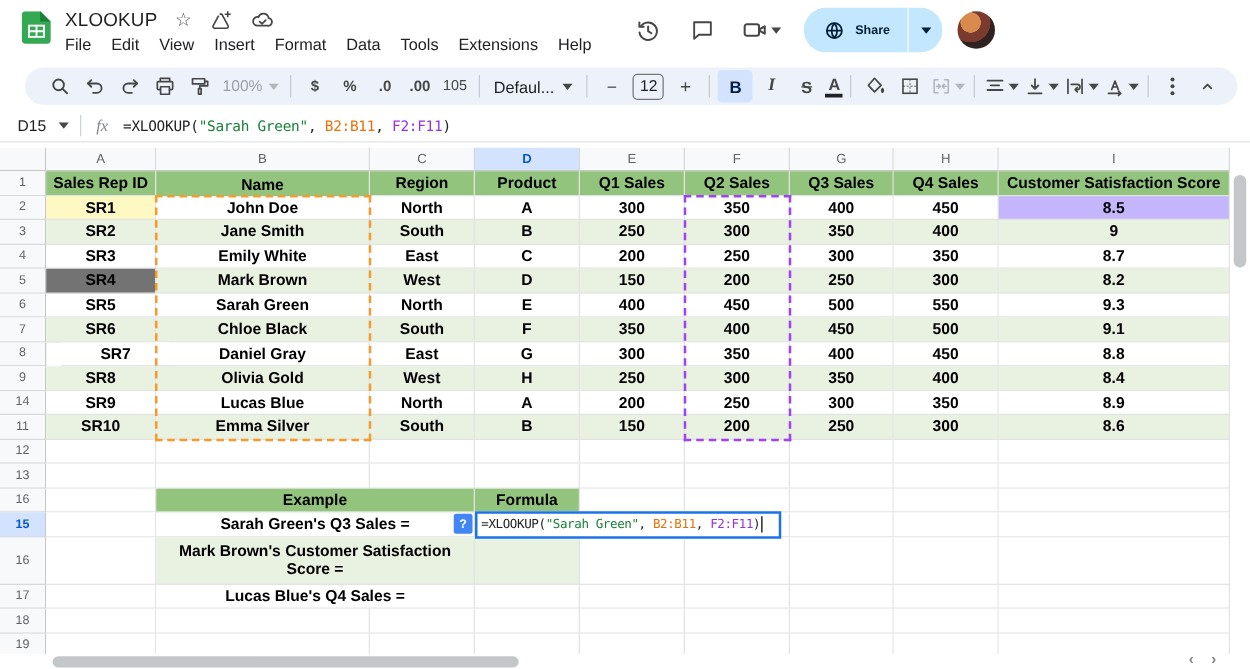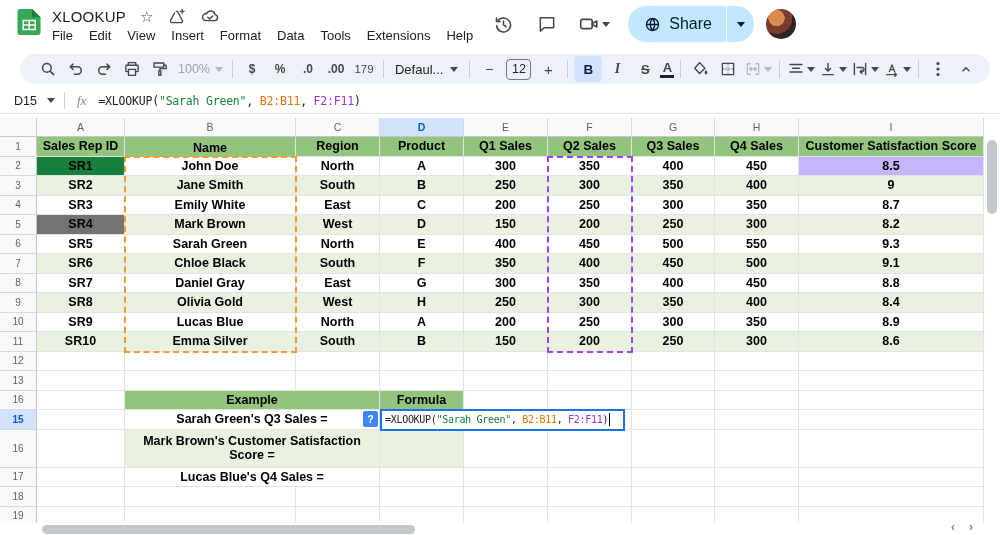--- a/index.html
+++ b/index.html
@@ -18,21 +18,21 @@
   #doc-title { font-size:15px; font-weight:500; color:#1f1f1f; letter-spacing:.2px; }
   .doc-ic { color:#444746; display:flex; align-items:center; }
   #star-ic { font-size:15px; line-height:1; }
   #menubar { position:absolute; left:44px; top:26px; display:flex; }
   .mi { font-size:13px; color:#202124; padding:2px 8px; border-radius:4px; cursor:default; }
   #top-right { position:absolute; right:10px; top:0; height:48px; display:flex; align-items:center; gap:6px; }
   .tr-btn { width:38px; height:38px; display:flex; align-items:center; justify-content:center; border-radius:50%; }
   #cam-group { display:flex; align-items:center; gap:2px; padding:0 6px; }
   #share-pill { height:36px; display:flex; align-items:stretch; border-radius:18px; overflow:hidden; margin-left:6px; }
   #share-main { background:#c2e7ff; display:flex; align-items:center; gap:8px; padding:0 14px 0 16px; }
-  #share-label { font-size:16px; font-weight:400; color:#001d35; }
+  #share-label { font-size:10px; font-weight:700; color:#001d35; }
   #share-drop { background:#c2e7ff; width:28px; display:flex; align-items:center; justify-content:center; border-left:1px solid #f6fafe; }
   #avatar { width:30px; height:30px; border-radius:50%; margin-left:6px;
     background:radial-gradient(circle at 35% 30%, #d98a4d 0 28%, #7a3b2e 29% 55%, #2e2320 56% 100%); }
   .caret { width:0; height:0; border-left:4px solid transparent; border-right:4px solid transparent; border-top:5px solid #444746; }
   .caret.gy { border-top-color:#b3b6ba; }
 
   
   #toolbar { position:absolute; top:54px; left:20px; width:970px; height:30px; background:#edf2fa;
     border-radius:15px; display:flex; align-items:center; padding:0 10px 0 14px; }
   .tb { height:26px; min-width:26px; display:flex; align-items:center; justify-content:center;
@@ -200,21 +200,21 @@
     </div>
     <div id="zoom-box">
       <span>100%</span>
       <span class="caret gy"></span>
     </div>
     <div class="sep"></div>
     <div class="tb txt">$</div>
     <div class="tb txt">%</div>
     <div class="tb txt">.0</div>
     <div class="tb txt">.00</div>
-    <div class="tb" style="font-size:11.5px">179</div>
+    <div class="tb" style="font-size:11.5px">105</div>
     <div class="sep"></div>
     <div id="font-box">
       <span>Defaul...</span>
       <span class="caret"></span>
     </div>
     <div class="sep"></div>
     <div class="tb" style="font-size:14px">−</div>
     <div id="size-box">12</div>
     <div class="tb" style="font-size:15px">+</div>
     <div class="sep"></div>
@@ -314,42 +314,42 @@
     <div id="rowhdrs">
         <div class="rowh" style="top: 0px; height: 19.5px;">1</div>
         <div class="rowh" style="top: 19.5px; height: 19.5px;">2</div>
         <div class="rowh" style="top: 39px; height: 19.5px;">3</div>
         <div class="rowh" style="top: 58.5px; height: 19.5px;">4</div>
         <div class="rowh" style="top: 78px; height: 19.5px;">5</div>
         <div class="rowh" style="top: 97.5px; height: 19.5px;">6</div>
         <div class="rowh" style="top: 117px; height: 19.5px;">7</div>
         <div class="rowh" style="top: 136.5px; height: 19.5px;">8</div>
         <div class="rowh" style="top: 156px; height: 19.5px;">9</div>
-        <div class="rowh" style="top: 175.5px; height: 19.5px;">10</div>
+        <div class="rowh" style="top: 175.5px; height: 19.5px;">14</div>
         <div class="rowh" style="top: 195px; height: 19.5px;">11</div>
         <div class="rowh" style="top: 214.5px; height: 19.5px;">12</div>
         <div class="rowh" style="top: 234px; height: 19.5px;">13</div>
         <div class="rowh" style="top: 253.5px; height: 19.5px;">16</div>
         <div class="rowh sel" style="top: 273px; height: 19.5px;">15</div>
         <div class="rowh" style="top: 292.5px; height: 38px;">16</div>
         <div class="rowh" style="top: 330.5px; height: 19.5px;">17</div>
         <div class="rowh" style="top: 350px; height: 19.5px;">18</div>
         <div class="rowh" style="top: 369.5px; height: 19.5px;">19</div>
       </div>
     <div id="cells">
         <div class="cell th" style="left: 0px; top: 0px; width: 88px; height: 19.5px; background: rgb(147, 196, 125);">Sales Rep ID</div>
         <div class="cell th" style="left: 88px; top: 0px; width: 171px; height: 23px; background: rgb(147, 196, 125);">Name</div>
         <div class="cell th" style="left: 259px; top: 0px; width: 84px; height: 19.5px; background: rgb(147, 196, 125);">Region</div>
         <div class="cell th" style="left: 343px; top: 0px; width: 84px; height: 19.5px; background: rgb(147, 196, 125);">Product</div>
         <div class="cell th" style="left: 427px; top: 0px; width: 84px; height: 19.5px; background: rgb(147, 196, 125);">Q1 Sales</div>
         <div class="cell th" style="left: 511px; top: 0px; width: 84px; height: 19.5px; background: rgb(147, 196, 125);">Q2 Sales</div>
         <div class="cell th" style="left: 595px; top: 0px; width: 83px; height: 19.5px; background: rgb(147, 196, 125);">Q3 Sales</div>
         <div class="cell th" style="left: 678px; top: 0px; width: 84px; height: 19.5px; background: rgb(147, 196, 125);">Q4 Sales</div>
         <div class="cell th" style="left: 762px; top: 0px; width: 185px; height: 19.5px; background: rgb(147, 196, 125);">Customer Satisfaction Score</div>
-        <div class="cell" style="left: 0px; top: 19.5px; width: 88px; height: 19.5px; background: #15803d;">SR1</div>
+        <div class="cell" style="left: 0px; top: 19.5px; width: 88px; height: 19.5px; background: #fef9c3;">SR1</div>
         <div class="cell" style="left: 88px; top: 19.5px; width: 171px; height: 19.5px; background: rgb(255, 255, 255);">John Doe</div>
         <div class="cell" style="left: 259px; top: 19.5px; width: 84px; height: 19.5px; background: rgb(255, 255, 255);">North</div>
         <div class="cell" style="left: 343px; top: 19.5px; width: 84px; height: 19.5px; background: rgb(255, 255, 255);">A</div>
         <div class="cell" style="left: 427px; top: 19.5px; width: 84px; height: 19.5px; background: rgb(255, 255, 255);">300</div>
         <div class="cell" style="left: 511px; top: 19.5px; width: 84px; height: 19.5px; background: rgb(255, 255, 255);">350</div>
         <div class="cell" style="left: 595px; top: 19.5px; width: 83px; height: 19.5px; background: rgb(255, 255, 255);">400</div>
         <div class="cell" style="left: 678px; top: 19.5px; width: 84px; height: 19.5px; background: rgb(255, 255, 255);">450</div>
         <div class="cell" style="left: 762px; top: 19.5px; width: 185px; height: 19.5px; background: #c4b5fd;">8.5</div>
         <div class="cell" style="left: 0px; top: 39px; width: 88px; height: 19.5px; background: rgb(233, 241, 225);">SR2</div>
         <div class="cell" style="left: 88px; top: 39px; width: 171px; height: 19.5px; background: rgb(233, 241, 225);">Jane Smith</div>
@@ -389,21 +389,21 @@
         <div class="cell" style="left: 762px; top: 97.5px; width: 185px; height: 19.5px; background: rgb(255, 255, 255);">9.3</div>
         <div class="cell" style="left: 0px; top: 117px; width: 88px; height: 19.5px; background: rgb(233, 241, 225);">SR6</div>
         <div class="cell" style="left: 88px; top: 117px; width: 171px; height: 19.5px; background: rgb(233, 241, 225);">Chloe Black</div>
         <div class="cell" style="left: 259px; top: 117px; width: 84px; height: 19.5px; background: rgb(233, 241, 225);">South</div>
         <div class="cell" style="left: 343px; top: 117px; width: 84px; height: 19.5px; background: rgb(233, 241, 225);">F</div>
         <div class="cell" style="left: 427px; top: 117px; width: 84px; height: 19.5px; background: rgb(233, 241, 225);">350</div>
         <div class="cell" style="left: 511px; top: 117px; width: 84px; height: 19.5px; background: rgb(233, 241, 225);">400</div>
         <div class="cell" style="left: 595px; top: 117px; width: 83px; height: 19.5px; background: rgb(233, 241, 225);">450</div>
         <div class="cell" style="left: 678px; top: 117px; width: 84px; height: 19.5px; background: rgb(233, 241, 225);">500</div>
         <div class="cell" style="left: 762px; top: 117px; width: 185px; height: 19.5px; background: rgb(233, 241, 225);">9.1</div>
-        <div class="cell" style="left: 0px; top: 136.5px; width: 88px; height: 19.5px; background: rgb(255, 255, 255);">SR7</div>
+        <div class="cell" style="left: 12px; top: 136.5px; width: 88px; height: 19.5px; background: rgb(255, 255, 255);">SR7</div>
         <div class="cell" style="left: 88px; top: 136.5px; width: 171px; height: 19.5px; background: rgb(255, 255, 255);">Daniel Gray</div>
         <div class="cell" style="left: 259px; top: 136.5px; width: 84px; height: 19.5px; background: rgb(255, 255, 255);">East</div>
         <div class="cell" style="left: 343px; top: 136.5px; width: 84px; height: 19.5px; background: rgb(255, 255, 255);">G</div>
         <div class="cell" style="left: 427px; top: 136.5px; width: 84px; height: 19.5px; background: rgb(255, 255, 255);">300</div>
         <div class="cell" style="left: 511px; top: 136.5px; width: 84px; height: 19.5px; background: rgb(255, 255, 255);">350</div>
         <div class="cell" style="left: 595px; top: 136.5px; width: 83px; height: 19.5px; background: rgb(255, 255, 255);">400</div>
         <div class="cell" style="left: 678px; top: 136.5px; width: 84px; height: 19.5px; background: rgb(255, 255, 255);">450</div>
         <div class="cell" style="left: 762px; top: 136.5px; width: 185px; height: 19.5px; background: rgb(255, 255, 255);">8.8</div>
         <div class="cell" style="left: 0px; top: 156px; width: 88px; height: 19.5px; background: rgb(233, 241, 225);">SR8</div>
         <div class="cell" style="left: 88px; top: 156px; width: 171px; height: 19.5px; background: rgb(233, 241, 225);">Olivia Gold</div>

